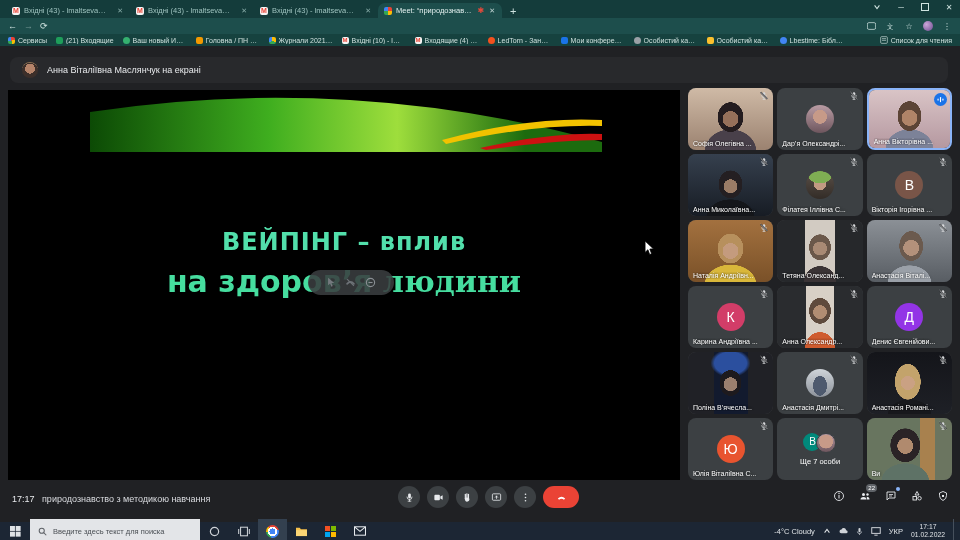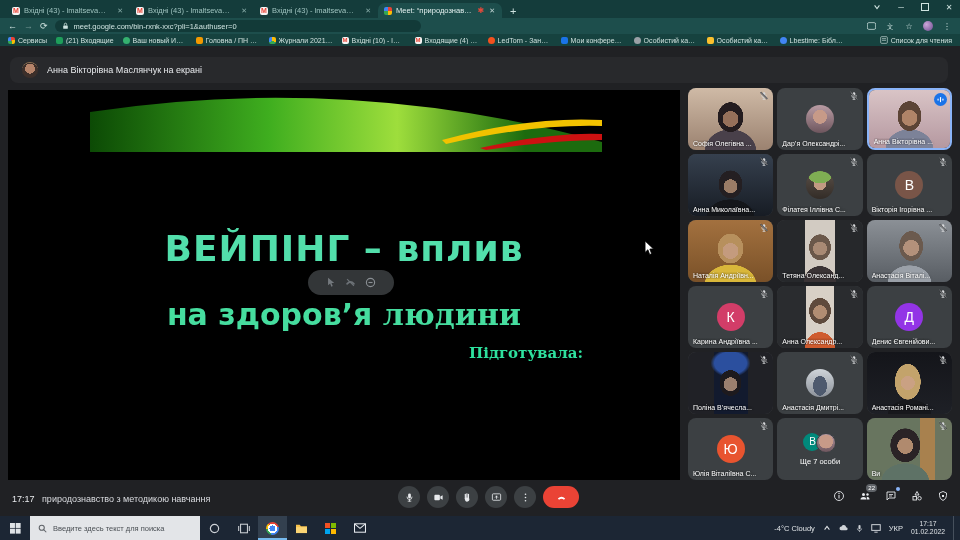--- a/index.html
+++ b/index.html
@@ -54,22 +54,22 @@
   .banner .b-avatar{width:16px;height:16px;border-radius:50%;
           background:radial-gradient(circle 5px at 50% 42%,#b5846a 98%,transparent),
                      radial-gradient(circle 8px at 50% 55%,#3c2f2a 98%,transparent),
                      linear-gradient(180deg,#8a6f52,#54412f);}
   .banner .b-text{font-size:9px;color:#e8eaed;}
   
   .slide{position:absolute;left:8px;top:90px;width:672px;height:390px;background:#000;overflow:hidden;}
   .wave{position:absolute;left:82px;top:0;}
   .slide-title{position:absolute;left:56px;top:138px;width:560px;text-align:center;color:#52dfab;
                font-family:"DejaVu Sans",sans-serif;font-weight:700;}
-  .t1{font-size:36px;letter-spacing:1px;}
-  .t2{font-size:30px;margin-top:28px;color:#46dd9f;}
+  .t1{font-size:24px;letter-spacing:1px;}
+  .t2{font-size:30px;margin-top:8px;color:#46dd9f;}
   .t2 .serif{font-family:"DejaVu Serif",serif;}
   .credits{position:absolute;right:97px;top:249px;text-align:right;font-family:"DejaVu Serif",serif;
            font-weight:700;font-size:15px;line-height:28.5px;color:#2ee09e;}
   .float-pill{position:absolute;left:300px;top:180px;width:86px;height:25px;background:rgba(58,61,64,.88);
               border-radius:13px;display:flex;align-items:center;justify-content:center;gap:9px;}
   .float-pill svg{display:block;}
   .cursor{position:absolute;left:636px;top:150px;}
   
   #grid{position:absolute;left:688px;top:88px;width:264px;height:392px;display:grid;
         grid-template-columns:repeat(3,1fr);grid-auto-rows:62px;gap:4px;}
@@ -143,21 +143,21 @@
   .cbtn{width:22px;height:22px;border-radius:50%;background:#3c4043;display:flex;align-items:center;justify-content:center;}
   .cbtn svg{width:11px;height:11px;}
   .cbtn.end{width:36px;border-radius:12px;background:#ea4335;}
   .mb-right{position:absolute;right:10px;top:6px;display:flex;gap:12px;align-items:flex-start;}
   .rbtn{position:relative;width:14px;height:16px;display:flex;align-items:center;justify-content:center;}
   .rbtn svg{width:12px;height:12px;}
   .badge{position:absolute;top:-4px;right:-5px;background:#5f6368;color:#fff;font-size:6px;border-radius:5px;
          padding:0 2px;line-height:8px;}
   .bluedot{position:absolute;top:-1px;right:-2px;width:4px;height:4px;border-radius:50%;background:#8ab4f8;}
   
-  .taskbar{position:absolute;left:0;bottom:0;width:960px;height:24px;background:#1c2634;display:flex;
+  .taskbar{position:absolute;left:0;bottom:0;width:960px;height:18px;background:#1c2634;display:flex;
            align-items:center;color:#dfe3e6;}
   .tb-start{width:30px;height:24px;display:flex;align-items:center;justify-content:center;}
   .tb-search{width:170px;height:24px;background:#e3e5e8;display:flex;align-items:center;gap:6px;
              padding:0 8px;box-sizing:border-box;color:#4a4f54;font-size:7.5px;white-space:nowrap;overflow:hidden;}
   .tb-app{width:29px;height:24px;display:flex;align-items:center;justify-content:center;}
   .tb-app.active{background:#33404f;box-shadow:inset 0 -2px 0 #76b9ed;}
   .chrome-ic{width:13px;height:13px;border-radius:50%;
      background:radial-gradient(circle at 50% 50%,#4285f4 0 3px,#fff 3px 4.5px,transparent 4.5px),
                 conic-gradient(from -45deg,#ea4335 0 33%,#4285f4 33% 66%,#34a853 66% 85%,#fbbc05 85%);}
   .ms-grid{width:11px;height:11px;display:grid;grid-template-columns:1fr 1fr;gap:1px;}
@@ -206,27 +206,20 @@
       <span class="wc">
           <span class="restore-box"></span>
         </span>
       <span class="wc">✕</span>
     </div>
   </div>
   <div class="toolbar">
     <span class="navbtn">←</span>
     <span class="navbtn dim">→</span>
     <span class="navbtn">⟳</span>
-    <div class="urlbox">
-      <svg width="7" height="8" viewBox="0 0 12 14">
-          <rect x="2" y="6" width="8" height="6" rx="1" fill="#cfe3e0"></rect>
-          <path d="M4 6V4a2 2 0 0 1 4 0v2" fill="none" stroke="#cfe3e0" stroke-width="1.4"></path>
-        </svg>
-      <span>meet.google.com/bin-rxnk-xxc?pli=1&amp;authuser=0</span>
-    </div>
     <div class="tb-right">
       <span class="tb-ic">
           <svg width="9" height="8" viewBox="0 0 12 10">
             <rect x="0.5" y="0.5" width="11" height="9" rx="2" fill="none" stroke="#cfe3e0"></rect>
           </svg>
         </span>
       <span class="tb-ic">
           <svg width="9" height="9" viewBox="0 0 12 12">
             <text x="1" y="9" font-size="9" fill="#cfe3e0">文</text>
           </svg>
@@ -293,21 +286,21 @@
           <line x1="3" y1="4" x2="9" y2="4" stroke="#cfe0dd"></line>
           <line x1="3" y1="6.5" x2="9" y2="6.5" stroke="#cfe0dd"></line>
         </svg>
       <span class="blabel" style="max-width:70px">Список для чтения</span>
     </span>
   </div>
 </div>
 
 <div class="banner">
   <span class="b-avatar"></span>
-  <span class="b-text">Анна Вікторівна Маслянчук на екрані</span>
+  <span class="b-text">Анна Віталіївна Маслянчук на екрані</span>
 </div>
 
 <div class="slide">
   <svg class="wave" width="512" height="62" viewBox="0 0 512 62">
     <defs>
       <linearGradient id="gg" x1="0" y1="0" x2="1" y2="0">
         <stop offset="0" stop-color="#0c4a05"></stop>
           <stop offset="0.35" stop-color="#3fae1f"></stop>
         <stop offset="0.6" stop-color="#9ede3c"></stop>
           <stop offset="0.85" stop-color="#1c6b0e"></stop>
@@ -317,21 +310,20 @@
     <path d="M0,62 L0,22 Q130,2 260,10 Q390,18 512,52 L512,62 Z" fill="url(#gg)"></path>
     <path d="M0,0 L512,0 L512,34 Q330,-8 120,6 Q50,10 0,16 Z" fill="#000"></path>
     <path d="M352,50 Q440,26 512,30 L512,36 Q442,34 356,54 Z" fill="#f2c200"></path>
     <path d="M390,58 Q462,42 512,44 L512,50 Q464,50 396,60 Z" fill="#cc1111"></path>
   </svg>
   <div class="slide-title">
     <div class="t1">ВЕЙПІНГ –  вплив</div>
     <div class="t2"><span>на здоров’я </span><span class="serif">людини</span></div>
   </div>
   <div class="credits">
-    <div>Підготувала:</div>
   </div>
   <div class="float-pill">
     <svg width="9" height="11" viewBox="0 0 12 16">
         <path d="M1,1 L1,12 L4,9.4 L5.8,14 L7.8,13.1 L6,8.8 L10,8.6 Z" fill="#74797e"></path>
       </svg>
     <svg width="11" height="11" viewBox="0 0 16 16">
         <path d="M3,10 Q8,4 13,10" fill="none" stroke="#6d7277" stroke-width="2.4" stroke-linecap="round"></path>
         <line x1="3" y1="3" x2="13" y2="13" stroke="#6d7277" stroke-width="1.6"></line>
       </svg>
     <svg width="11" height="11" viewBox="0 0 16 16">

